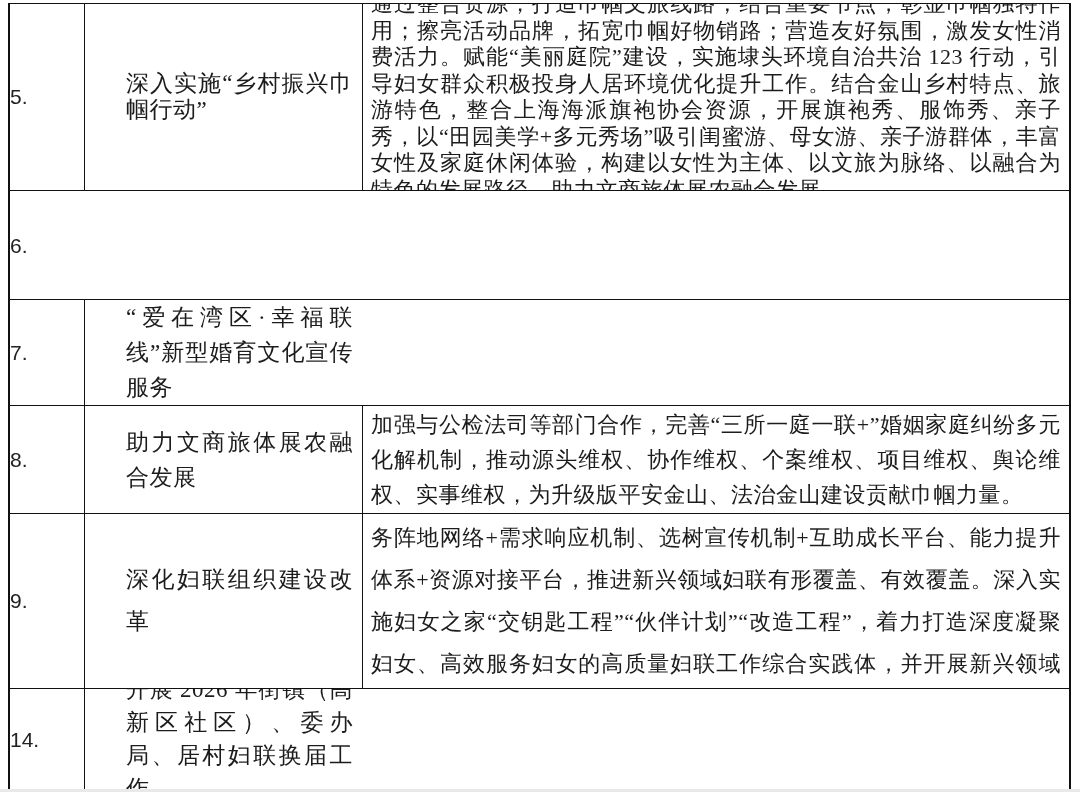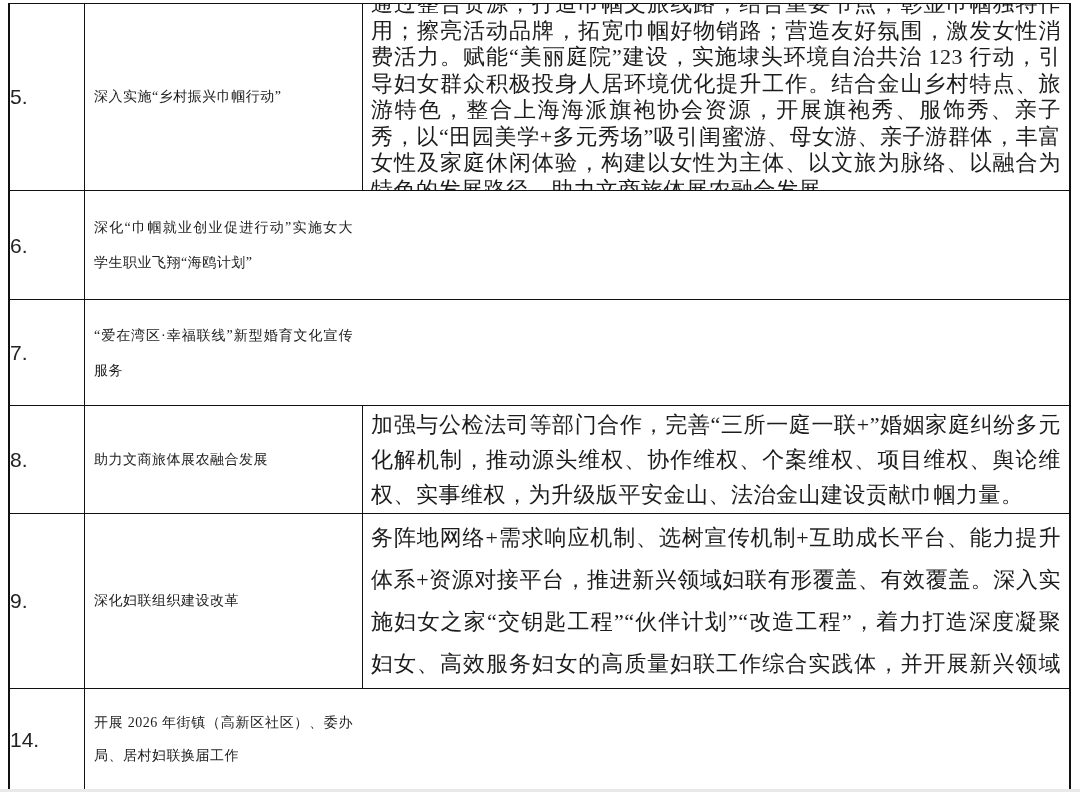--- a/index.html
+++ b/index.html
@@ -32,21 +32,21 @@
     box-sizing:border-box;
   }
   .cell.c-title,.cell.c-desc{border-left:1px solid #111;}
   .cell .txt{width:100%;display:block;}
   .c-num{
     justify-content:center;
     font-family:"Liberation Sans","DejaVu Sans",sans-serif;
     font-size:21px;color:#222;
   }
   .c-title{padding:2px 9px;}
-  .c-title .txt{text-align:justify;font-size:14px;letter-spacing:0.5px;}
+  .c-title .txt{text-align:justify;font-size:23px;letter-spacing:0.5px;margin-left:32px;}
   .c-desc{padding:2px 8px;}
   .c-desc .txt{text-align:justify;font-size:22px;letter-spacing:0.5px;}
 
   
   .r0{height:186px;} .r0 .txt{line-height:26.5px;}
   .r1{height:108px;} .r1 .txt{line-height:35px;}
   .r2{height:105px;} .r2 .txt{line-height:35px;}
   .r3{height:107px;} .r3 .txt{line-height:35px;}
   .r4{height:174px;} .r4 .txt{line-height:42px;}
   .r5{height:100px;} .r5 .txt{line-height:33px;}
@@ -64,23 +64,20 @@
         <span class="txt">深入实施“乡村振兴巾帼行动”</span>
       </div>
     <div class="cell c-desc">
         <span class="txt">通过整合资源，打造巾帼文旅线路；结合重要节点，彰显巾帼独特作用；擦亮活动品牌，拓宽巾帼好物销路；营造友好氛围，激发女性消费活力。赋能“美丽庭院”建设，实施埭头环境自治共治 123 行动，引导妇女群众积极投身人居环境优化提升工作。结合金山乡村特点、旅游特色，整合上海海派旗袍协会资源，开展旗袍秀、服饰秀、亲子秀，以“田园美学+多元秀场”吸引闺蜜游、母女游、亲子游群体，丰富女性及家庭休闲体验，构建以女性为主体、以文旅为脉络、以融合为特色的发展路径，助力文商旅体展农融合发展。</span>
       </div>
   </div>
 
   <div class="trow r1">
     <div class="cell c-num">
         <span class="txt">6.</span>
-      </div>
-    <div class="cell c-title">
-        <span class="txt">深化“巾帼就业创业促进行动”实施女大学生职业飞翔“海鸥计划”</span>
       </div>
   </div>
 
   <div class="trow r2">
     <div class="cell c-num">
         <span class="txt">7.</span>
       </div>
     <div class="cell c-title">
         <span class="txt">“爱在湾区·幸福联线”新型婚育文化宣传服务</span>
       </div>

